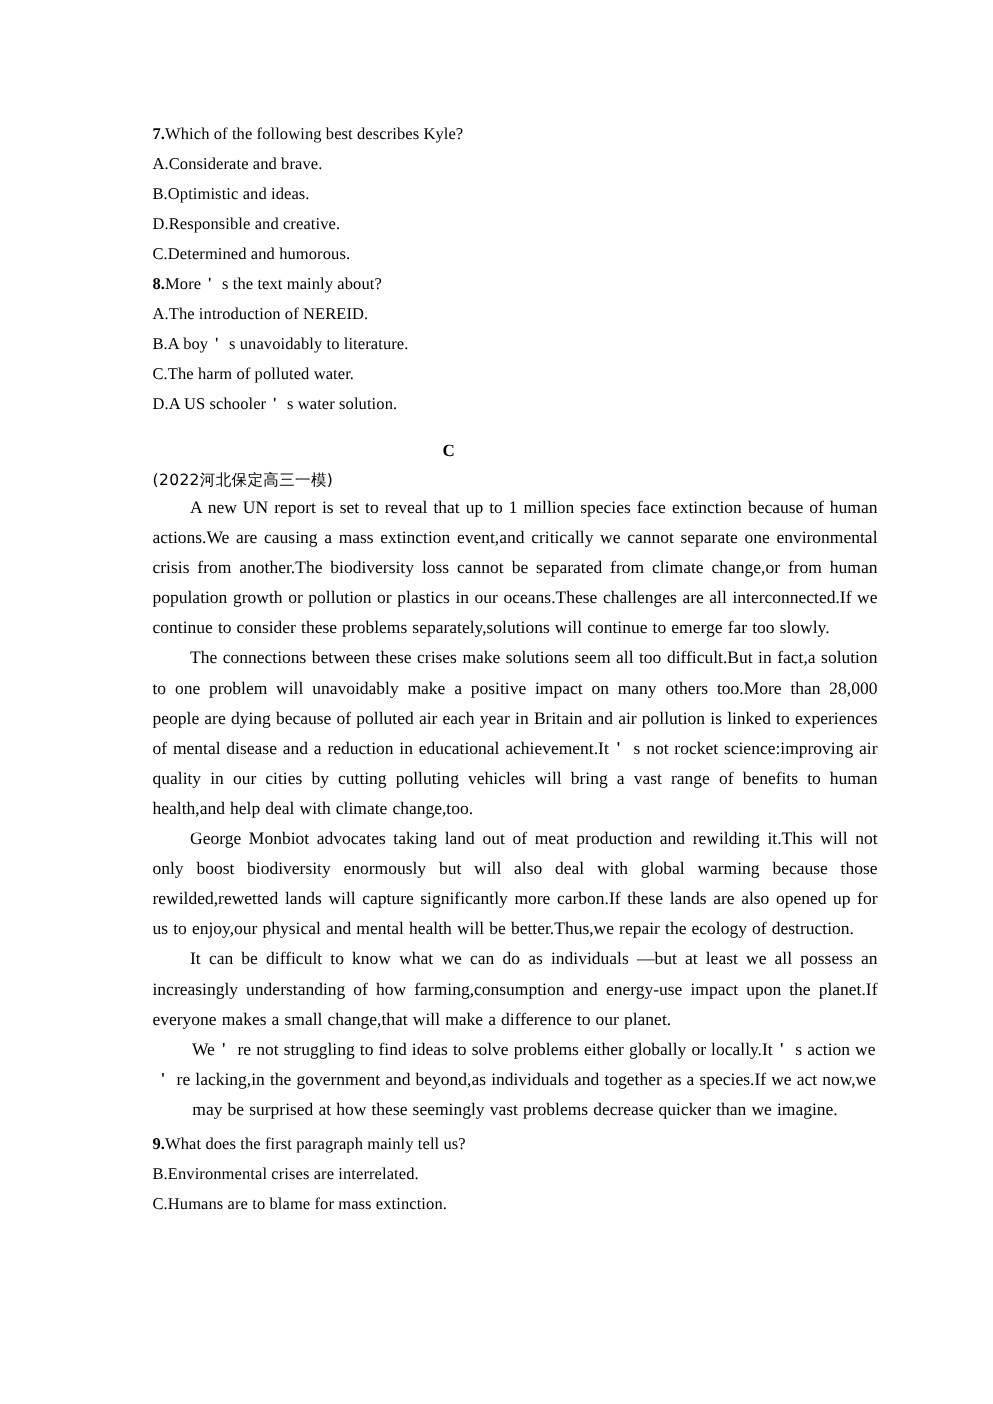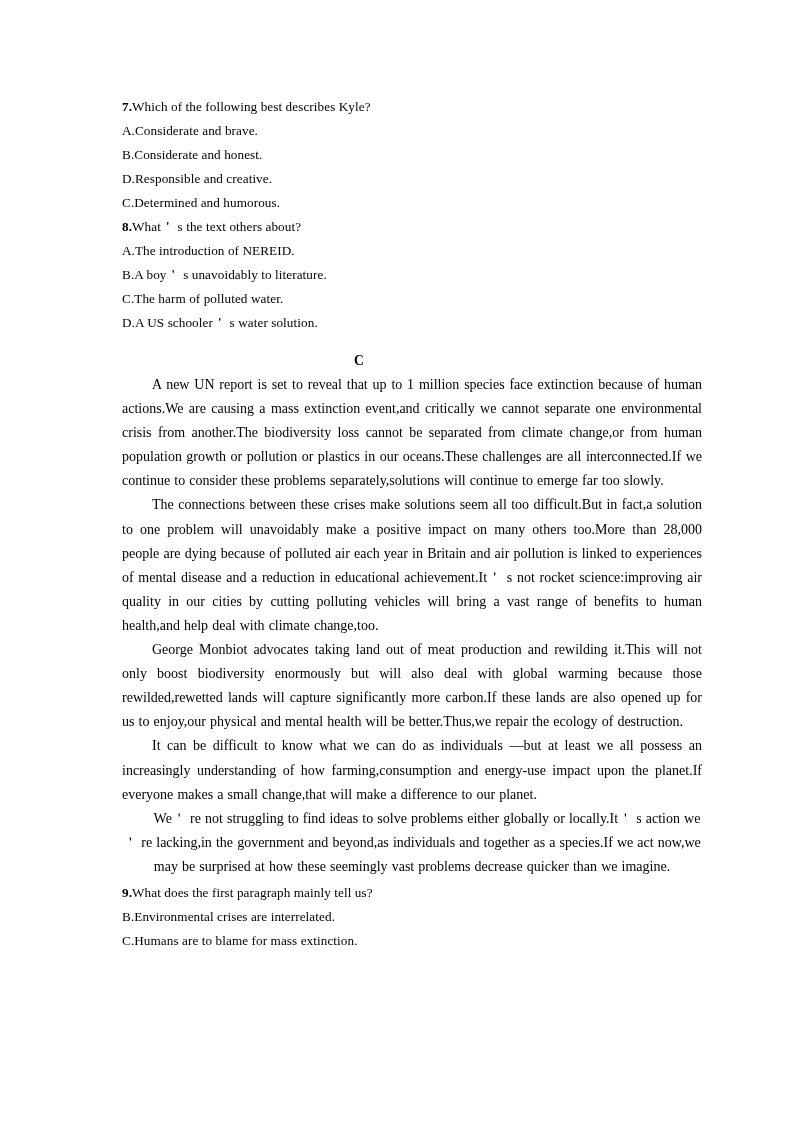--- a/index.html
+++ b/index.html
@@ -81,47 +81,48 @@
 <div class="page">
 
   <div>
     <div class="qline">
       <span class="qnum">7</span><span class="qnum">.</span><span>Which of the following best describes Kyle?</span>
     </div>
     <div class="qline">
       <span>A.Considerate and brave.</span>
     </div>
     <div class="qline">
-      <span>B.Considerate and honest.</span>
+      <span>B.Optimistic and ideas.</span>
     </div>
     <div class="qline">
       <span>D.Responsible and creative.</span>
     </div>
     <div class="qline">
       <span>C.Determined and humorous.</span>
     </div>
     <div class="qline">
-      <span class="qnum">8</span><span class="qnum">.</span><span>What＇ s the text others about?</span>
+      <span class="qnum">8</span><span class="qnum">.</span><span>More＇ s the text mainly about?</span>
     </div>
     <div class="qline">
       <span>A.The introduction of NEREID.</span>
     </div>
     <div class="qline">
       <span>B.A boy＇ s unavoidably to literature.</span>
     </div>
     <div class="qline">
       <span>C.The harm of polluted water.</span>
     </div>
     <div class="qline">
       <span>D.A US schooler＇ s water solution.</span>
     </div>
   </div>
 
   <div class="section-heading">C</div>
 
+  <div class="source-line">(2022河北保定高三一模)</div>
 
   <div class="body-block">
     <p class="para">A new UN report is set to reveal that up to 1 million species face extinction because of human actions.We are causing a mass extinction event,and critically we cannot separate one environmental crisis from another.The biodiversity loss cannot be separated from climate change,or from human population growth or pollution or plastics in our oceans.These challenges are all interconnected.If we continue to consider these problems separately,solutions will continue to emerge far too slowly.</p>
     <p class="para">The connections between these crises make solutions seem all too difficult.But in fact,a solution to one problem will unavoidably make a positive impact on many others too.More than 28,000 people are dying because of polluted air each year in Britain and air pollution is linked to experiences of mental disease and a reduction in educational achievement.It＇ s not rocket science:improving air quality in our cities by cutting polluting vehicles will bring a vast range of benefits to human health,and help deal with climate change,too.</p>
     <p class="para">George Monbiot advocates taking land out of meat production and rewilding it.This will not only boost biodiversity enormously but will also deal with global warming because those rewilded,rewetted lands will capture significantly more carbon.If these lands are also opened up for us to enjoy,our physical and mental health will be better.Thus,we repair the ecology of destruction.</p>
     <p class="para">It can be difficult to know what we can do as individuals —but at least we all possess an increasingly understanding of how farming,consumption and energy-use impact upon the planet.If everyone makes a small change,that will make a difference to our planet.</p>
     <p class="para">We＇ re not struggling to find ideas to solve problems either globally or locally.It＇ s action we＇ re lacking,in the government and beyond,as individuals and together as a species.If we act now,we may be surprised at how these seemingly vast problems decrease quicker than we imagine.</p>
   </div>
 
   <div class="q-block">

